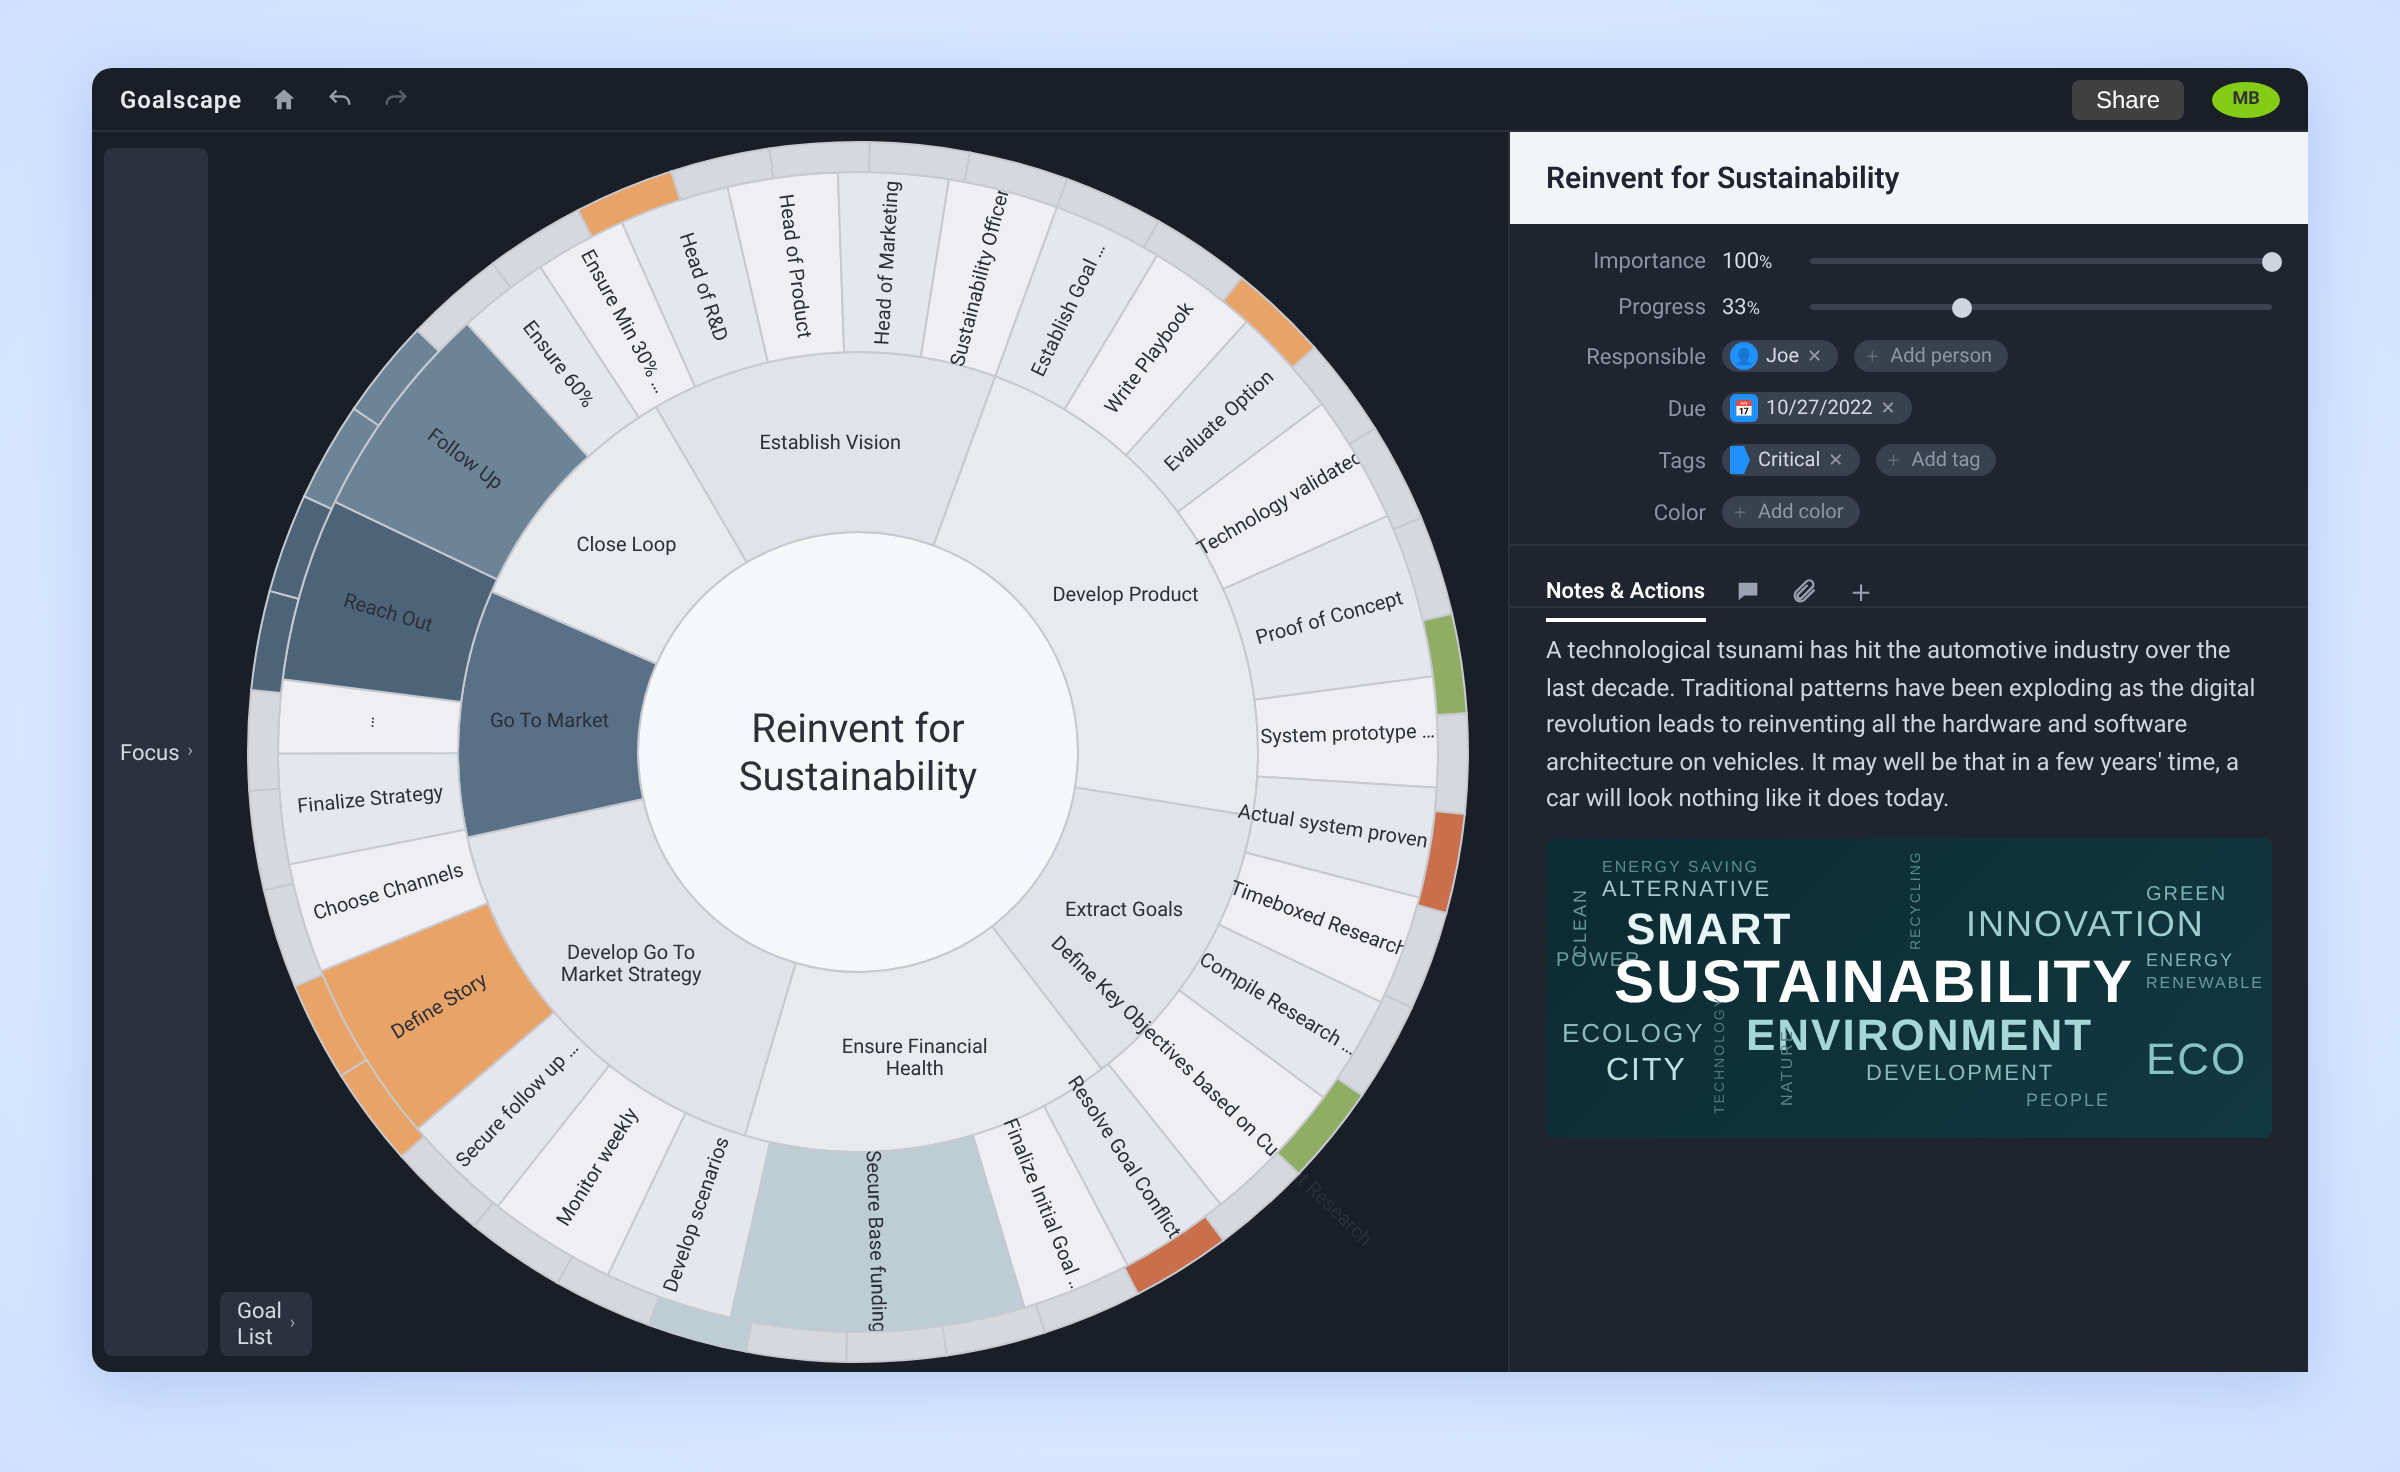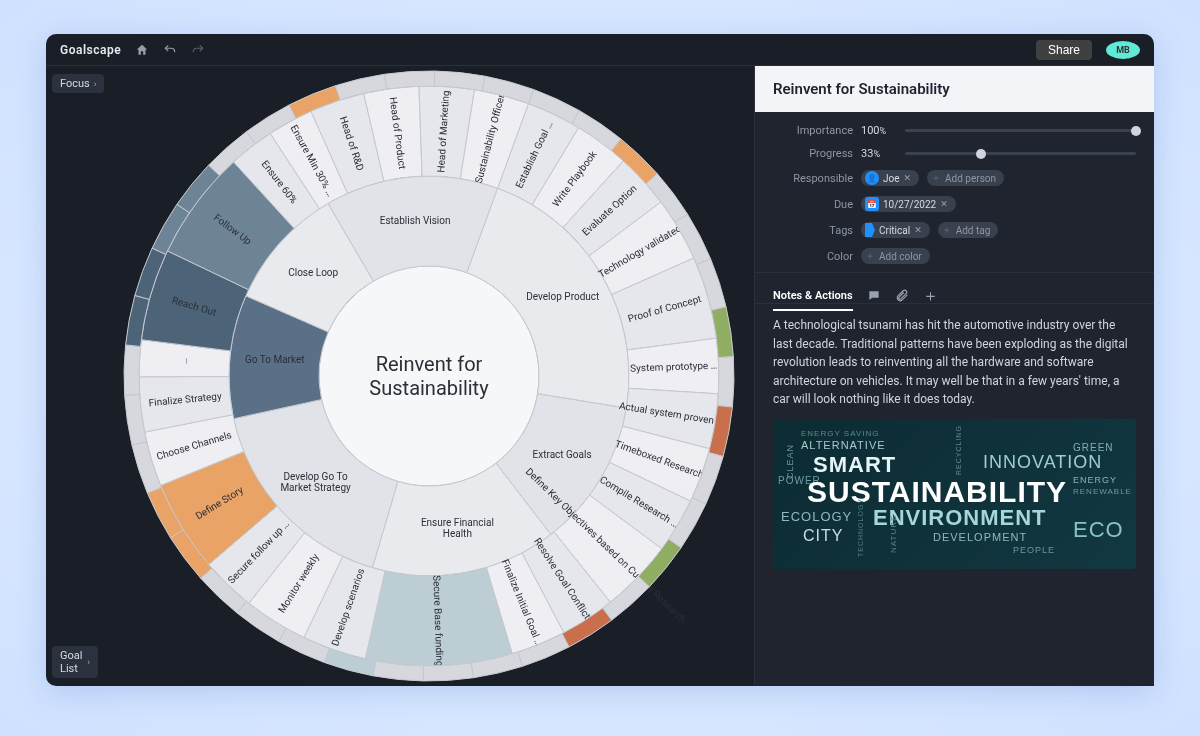--- a/index.html
+++ b/index.html
@@ -20,27 +20,27 @@
     padding: 0 14px; border-bottom: 1px solid #2a2f3a; font-size: 12px;
   }
   .logo { font-weight: 600; letter-spacing: .5px; color: #e6e9ef; }
   .topicon { width: 14px; height: 14px; opacity: .7; cursor: pointer; display: inline-block; }
   .topbar .spacer { flex: 1; }
   .share-btn {
     background: #404040; color: #fff; border: none; border-radius: 4px;
     padding: 3px 12px; font-size: 12px; cursor: pointer;
   }
   .avatar {
-    width: 34px; height: 18px; border-radius: 50%; background: #5eead4;
+    width: 34px; height: 18px; border-radius: 50%; background: #84cc16;
     color: #333; font-size: 9px; font-weight: 700; display: flex;
     align-items: center; justify-content: center;
   }
   
   .body { flex: 1; display: flex; position: relative; }
-  .leftcol { width: 58px; padding: 8px 6px; display: flex; flex-direction: column; gap: 6px; }
+  .leftcol { width: 58px; padding: 8px 6px; display: flex; flex-direction: row; gap: 6px; }
   .pill {
     background: #2b313d; border-radius: 4px; font-size: 11px; padding: 3px 8px;
     display: inline-flex; align-items: center; gap: 4px; cursor: pointer; width: fit-content;
   }
   .pill .chev { font-size: 9px; opacity: .7; }
   .leftcol .bottom { margin-top: auto; }
   
   .canvas { flex: 1; position: relative; }
   .sunburst { position: absolute; left: 50%; top: 50%; transform: translate(-50%, -50%); }
   .center-label {

